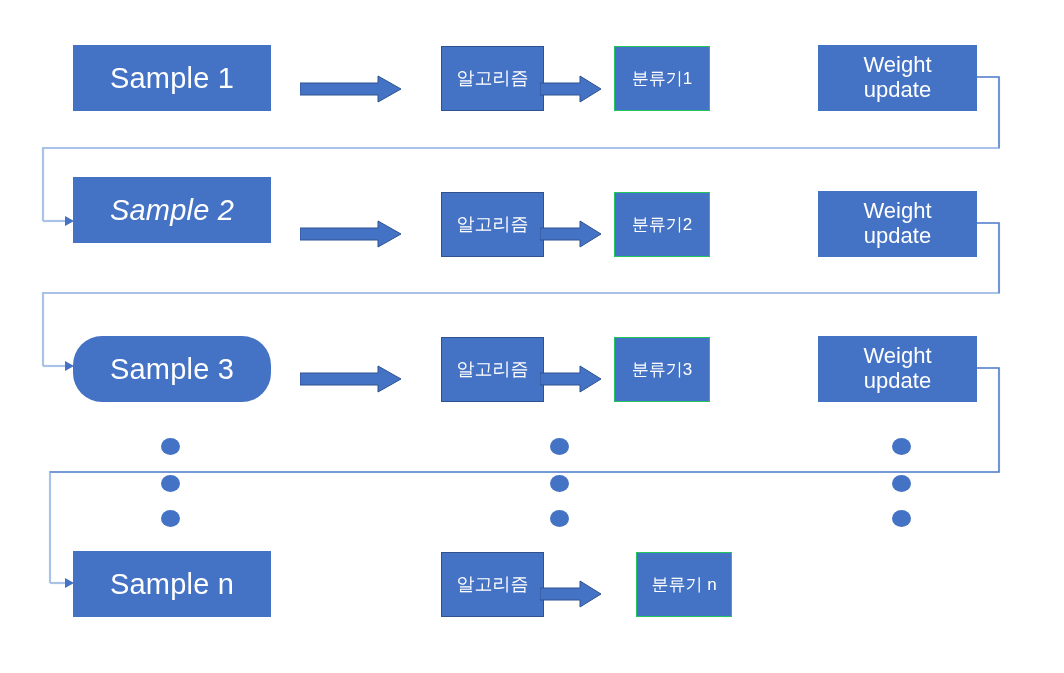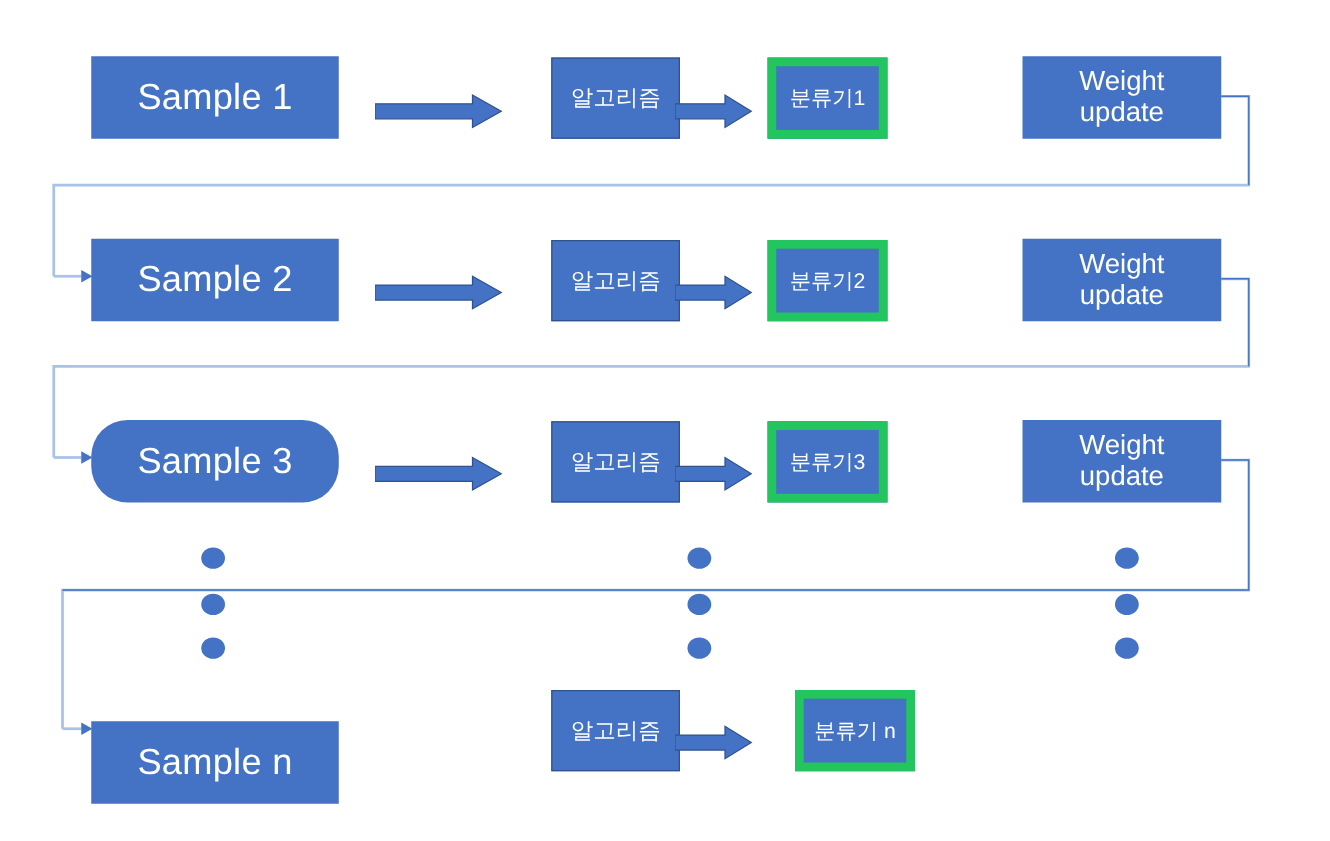--- a/index.html
+++ b/index.html
@@ -44,21 +44,21 @@
     left: 420px;
     font-size: 18px;
     border: 1px solid #2f528f;
     margin-left: 21px;
   }
   .box.clf {
     width: 96px;
     height: 65px;
     left: 614px;
     font-size: 17px;
-    border: 7px solid #22c55e;
+    border: 1px solid #22c55e;
   }
   .box.weight {
     width: 159px;
     height: 66px;
     left: 818px;
     font-size: 22px;
   }
 
   
   .arrow {
@@ -129,21 +129,21 @@
     <svg width="62" height="30" viewBox="0 0 62 30">
       <path d="M0 9 L40 9 L40 2 L61 15 L40 28 L40 21 L0 21 Z" fill="#4472c4" stroke="#2f528f" stroke-width="1"></path>
     </svg>
   </div>
 
   <div class="box clf" style="top:46px;">분류기1</div>
 
   <div class="box weight" style="top:45px;">Weight
 update</div>
 
-  <div class="box sample" style="top:191px;">Sample 2</div>
+  <div class="box sample" style="top:177px;font-style:italic;">Sample 2</div>
 
   <div class="arrow" style="left:300px; top:219px;">
     <svg width="102" height="30" viewBox="0 0 102 30">
       <path d="M0 9 L78 9 L78 2 L101 15 L78 28 L78 21 L0 21 Z" fill="#4472c4" stroke="#2f528f" stroke-width="1"></path>
     </svg>
   </div>
 
   <div class="box algo" style="top:192px;">알고리즘</div>
 
   <div class="arrow" style="left:540px; top:219px;">
@@ -183,21 +183,21 @@
   <div class="dot" style="left:161px; top:510px;"></div>
 
   <div class="dot" style="left:550px; top:438px;"></div>
   <div class="dot" style="left:550px; top:475px;"></div>
   <div class="dot" style="left:550px; top:510px;"></div>
 
   <div class="dot" style="left:892px; top:438px;"></div>
   <div class="dot" style="left:892px; top:475px;"></div>
   <div class="dot" style="left:892px; top:510px;"></div>
 
-  <div class="box sample" style="top:577px;">Sample n</div>
+  <div class="box sample" style="top:551px;">Sample n</div>
 
   <div class="box algo" style="top:552px;">알고리즘</div>
 
   <div class="arrow" style="left:540px; top:579px;">
     <svg width="62" height="30" viewBox="0 0 62 30">
       <path d="M0 9 L40 9 L40 2 L61 15 L40 28 L40 21 L0 21 Z" fill="#4472c4" stroke="#2f528f" stroke-width="1"></path>
     </svg>
   </div>
 
   <div class="box clf" style="top:552px;margin-left:22px;">분류기 n</div>

